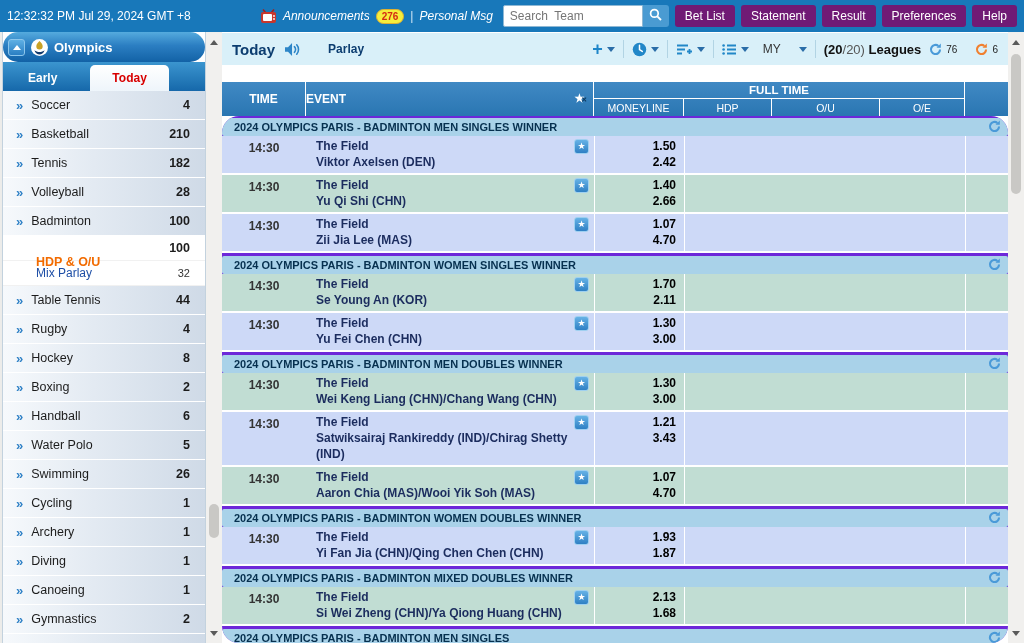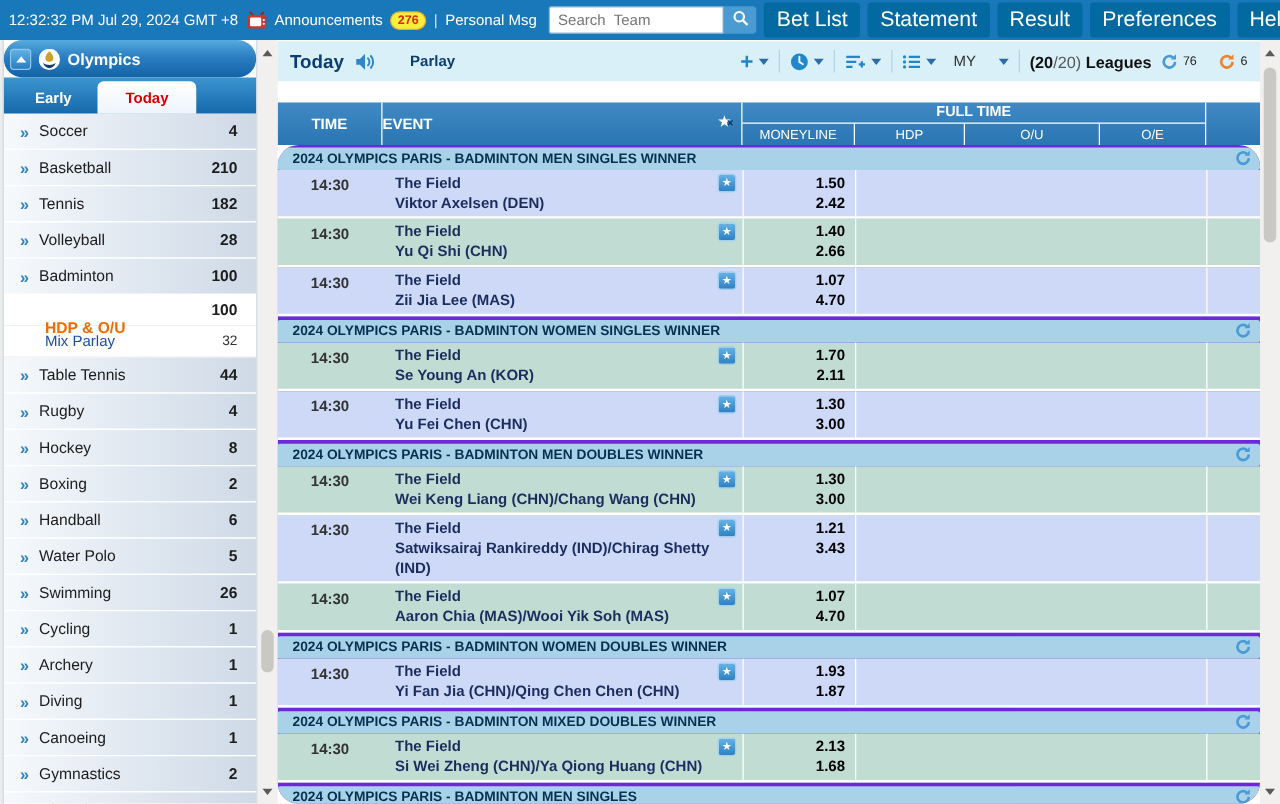--- a/index.html
+++ b/index.html
@@ -5,48 +5,48 @@
   * { margin:0; padding:0; box-sizing:border-box; }
   html,body { width:1024px; height:643px; overflow:hidden; background:#fff;
     font-family:"Liberation Sans", sans-serif; }
 
   
   .topbar { height:32px; background:#1878ba; display:flex; align-items:center;
     padding:0 7px; color:#fff; font-size:12px; gap:6px; }
   .datetime { white-space:nowrap; }
   .topbar-right { margin-left:auto; display:flex; align-items:center; gap:6px; }
   .tv-icon { display:inline-flex; }
-  .ann-link { color:#fff; cursor:pointer; white-space:nowrap; }
+  .ann-link { color:#fff; cursor:pointer; white-space:nowrap;font-style:italic; }
   .badge { background:#f6ee3c; color:#d42a14; font-weight:bold; font-size:10px;
     border-radius:8px; padding:1px 5px; border:1px solid #e0b030; line-height:11px; }
   .pipe { color:#cfe6f5; }
   .search-wrap { display:flex; align-items:center; margin-left:4px; }
   .search-input { width:140px; height:22px; border:1px solid #8fb8d4; font-size:12px;
     padding:0 6px; color:#7f1d1d; outline:none; border-radius:2px 0 0 2px; }
   .search-btn { width:26px; height:22px; background:#4a9bd2; border:none;
     border-radius:0 3px 3px 0; display:flex; align-items:center; justify-content:center; cursor:pointer; }
-  .tb-btn { background:#0369a1; padding:4px 10px; border-radius:3px; color:#fff;
-    font-size:17px; white-space:nowrap; cursor:pointer; }
+  .tb-btn { background:#701a75; padding:4px 10px; border-radius:3px; color:#fff;
+    font-size:12px; white-space:nowrap; cursor:pointer; }
 
   
   .app { display:flex; height:611px; }
 
   
   .sidebar-region { width:222px; display:flex; background:#ececea; }
   .sidebar-panel { width:204px; margin-left:2px; background:#fff; display:flex;
     flex-direction:column; overflow:hidden; border-left:1px solid #c3d2de; border-right:1px solid #c3d2de; }
   .sb-header { height:30px; flex:0 0 30px; background:linear-gradient(180deg,#55abde 0%,#2b7ec2 45%,#1262a6 100%);
     display:flex; align-items:center; gap:6px; padding:0 5px;border-radius:15px; }
   .sb-collapse { width:17px; height:17px; background:linear-gradient(180deg,#5fb0e4,#2a7ec2);
     border:1px solid #8cc6ec; border-radius:3px; display:flex; align-items:center; justify-content:center; cursor:pointer; }
   .tri-up-w { width:0; height:0; border-left:4px solid transparent; border-right:4px solid transparent; border-bottom:5px solid #fff; }
   .flame-icon { display:inline-flex; }
   .sb-title { color:#fff; font-weight:bold; font-size:13px; }
   .sb-tabs { height:29px; flex:0 0 29px; background:linear-gradient(180deg,#3b95cf,#1668aa);
-    display:flex; align-items:flex-end; padding-left:8px; gap:4px; }
+    display:flex; align-items:flex-end; padding-left:8px; gap:16px; }
   .sb-tab { font-size:12px; font-weight:bold; padding:6px 17px 6px; color:#fff; cursor:pointer; }
   .sb-tab.active { background:linear-gradient(180deg,#ffffff 0%,#eef5fb 100%); color:#d80000;
     border-radius:5px 5px 0 0; padding:6px 22px 6px; }
   .sb-list { flex:1; overflow:hidden; background:#fff; }
   .sb-item { height:29px; display:flex; align-items:center;
     background:linear-gradient(90deg,#f6f9fc 0%,#e3eaf2 45%,#cfdae7 100%);
     border-bottom:1px solid #ffffff; padding-left:13px; cursor:pointer; }
   .sb-chevron { color:#2f81c6; font-weight:bold; font-size:13px; margin-right:8px; line-height:1; }
   .sb-item .sb-label { font-weight:normal; font-size:12.5px; color:#1c1c1c; }
   .sb-item .sb-count { margin-left:auto; margin-right:15px; font-weight:bold; font-size:12.5px; color:#1c1c1c; }

